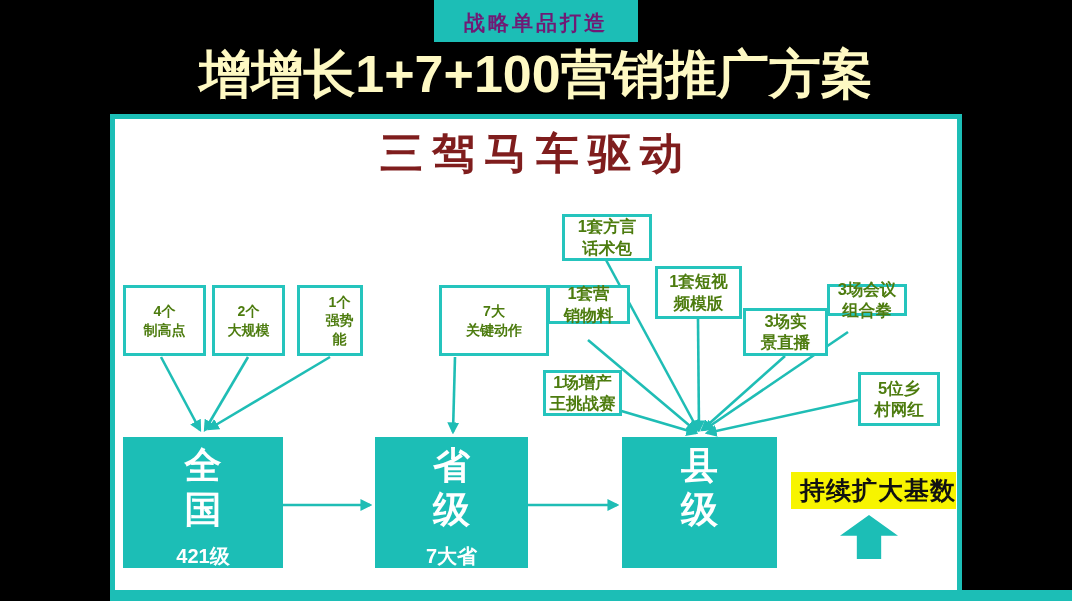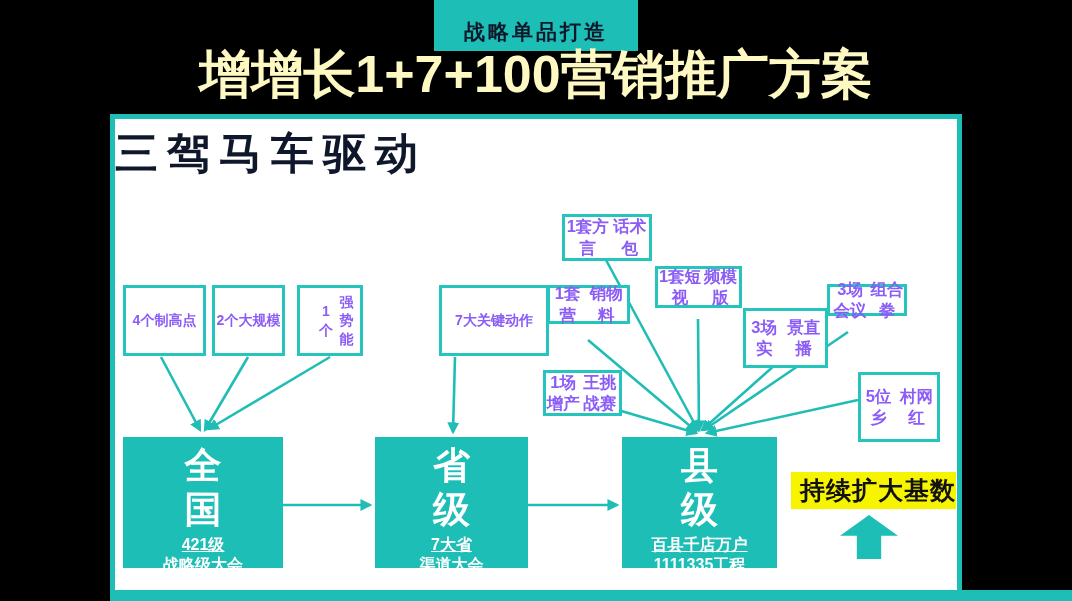--- a/index.html
+++ b/index.html
@@ -1,44 +1,44 @@
 <!DOCTYPE html>
 <html><head>
 <meta charset="utf-8">
 <style>
   html,body{margin:0;padding:0;background:#000;}
   #screen{position:relative;width:1072px;height:601px;background:#000;overflow:hidden;
           font-family:"Liberation Sans",sans-serif;}
   
   .banner{position:absolute;top:0;left:50%;transform:translateX(-50%);
-          background:#1cbeb6;color:#0f172a;font-weight:bold;font-size:21px;
-          letter-spacing:3px;padding:18px 30px 5px 30px;white-space:nowrap;}
+          background:#1cbeb6;color:#701a75;font-weight:bold;font-size:21px;
+          letter-spacing:3px;padding:9px 30px 5px 30px;white-space:nowrap;}
   
   .main-title{position:absolute;top:40px;left:0;width:100%;text-align:center;
               color:#fef9c3;font-weight:bold;font-size:52px;letter-spacing:0px;white-space:nowrap;}
   
   .panel{position:absolute;left:110px;top:114px;width:852px;height:476px;
          background:#fff;border:5px solid #1cbeb6;border-bottom:none;box-sizing:border-box;}
   .bottom-bar{position:absolute;left:110px;top:590px;width:962px;height:11px;background:#1cbeb6;}
-  .diagram-title{position:absolute;left:0;top:6px;width:100%;text-align:left;
-                 color:#0f172a;font-family:"DejaVu Serif",serif;font-weight:bold;
+  .diagram-title{position:absolute;left:0;top:6px;width:100%;text-align:center;
+                 color:#7f1d1d;font-family:"DejaVu Serif",serif;font-weight:bold;
                  font-size:43px;letter-spacing:9px;}
   
   .fbox{position:absolute;background:#fff;border:3px solid #25c4bd;box-sizing:border-box;
-        display:flex;flex-direction:row;align-items:center;justify-content:center;
-        color:#8b5cf6;font-weight:bold;text-align:center;line-height:1.3;}
+        display:flex;flex-direction:column;align-items:center;justify-content:center;
+        color:#4d7c0f;font-weight:bold;text-align:center;line-height:1.3;}
   .fbox span{display:block;}
   .fbox.lg{font-size:14px;}
   .fbox.sm{font-size:16.5px;}
   
   .stage{position:absolute;top:318px;height:131px;background:#1cbeb6;color:#fff;
          text-align:center;box-sizing:border-box;padding-top:6px;}
   .stage-name{font-family:"DejaVu Serif",serif;font-weight:600;font-size:37px;line-height:1.2;}
   .stage-name span{display:block;}
-  .stage-sub{margin-top:3px;font-weight:bold;font-size:16px;line-height:1.25;text-decoration:underline;}
+  .stage-sub{margin-top:12px;font-weight:bold;font-size:20px;line-height:1.25;}
   .stage-sub span{display:block;}
   
   .lines{position:absolute;left:0;top:0;}
   
   .callout{position:absolute;left:676px;top:353px;width:165px;height:37px;
            background:#f7f400;color:#111;font-weight:bold;font-size:25px;
            line-height:37px;text-align:right;letter-spacing:1px;white-space:nowrap;}
   .up-arrow{position:absolute;left:725px;top:396px;width:58px;height:44px;background:#1cbeb6;
             clip-path:polygon(50% 0%,100% 47%,71% 47%,71% 100%,29% 100%,29% 47%,0% 47%);}
 </style>
@@ -99,37 +99,37 @@
     </div>
 
     <div class="fbox sm" style="left:447px;top:95px;width:90px;height:47px;">
       <span>1套方言</span>
       <span>话术包</span>
     </div>
     <div class="fbox sm" style="left:432px;top:166px;width:83px;height:39px;">
       <span>1套营</span>
       <span>销物料</span>
     </div>
-    <div class="fbox sm" style="left:540px;top:147px;width:87px;height:42px;">
+    <div class="fbox sm" style="left:540px;top:147px;width:87px;height:53px;">
       <span>1套短视</span>
       <span>频模版</span>
     </div>
-    <div class="fbox sm" style="left:628px;top:189px;width:85px;height:60px;">
+    <div class="fbox sm" style="left:628px;top:189px;width:85px;height:48px;">
       <span>3场实</span>
       <span>景直播</span>
     </div>
     <div class="fbox sm" style="left:712px;top:165px;width:80px;height:32px;">
       <span>3场会议</span>
       <span>组合拳</span>
     </div>
     <div class="fbox sm" style="left:428px;top:251px;width:79px;height:46px;">
       <span>1场增产</span>
       <span>王挑战赛</span>
     </div>
-    <div class="fbox sm" style="left:743px;top:253px;width:82px;height:70px;">
+    <div class="fbox sm" style="left:743px;top:253px;width:82px;height:54px;">
       <span>5位乡</span>
       <span>村网红</span>
     </div>
 
     <div class="stage" style="left:8px;width:160px;">
       <div class="stage-name">
         <span>全</span>
         <span>国</span>
       </div>
       <div class="stage-sub">
@@ -145,24 +145,20 @@
       <div class="stage-sub">
         <span>7大省</span>
         <span>渠道大会</span>
       </div>
     </div>
     <div class="stage" style="left:507px;width:155px;">
       <div class="stage-name">
         <span>县</span>
         <span>级</span>
       </div>
-      <div class="stage-sub">
-        <span>百县千店万户</span>
-        <span>1111335工程</span>
-      </div>
     </div>
 
     <div class="callout">持续扩大基数</div>
     <div class="up-arrow"></div>
 
   </div>
 
   <div class="bottom-bar"></div>
 
 </div>

